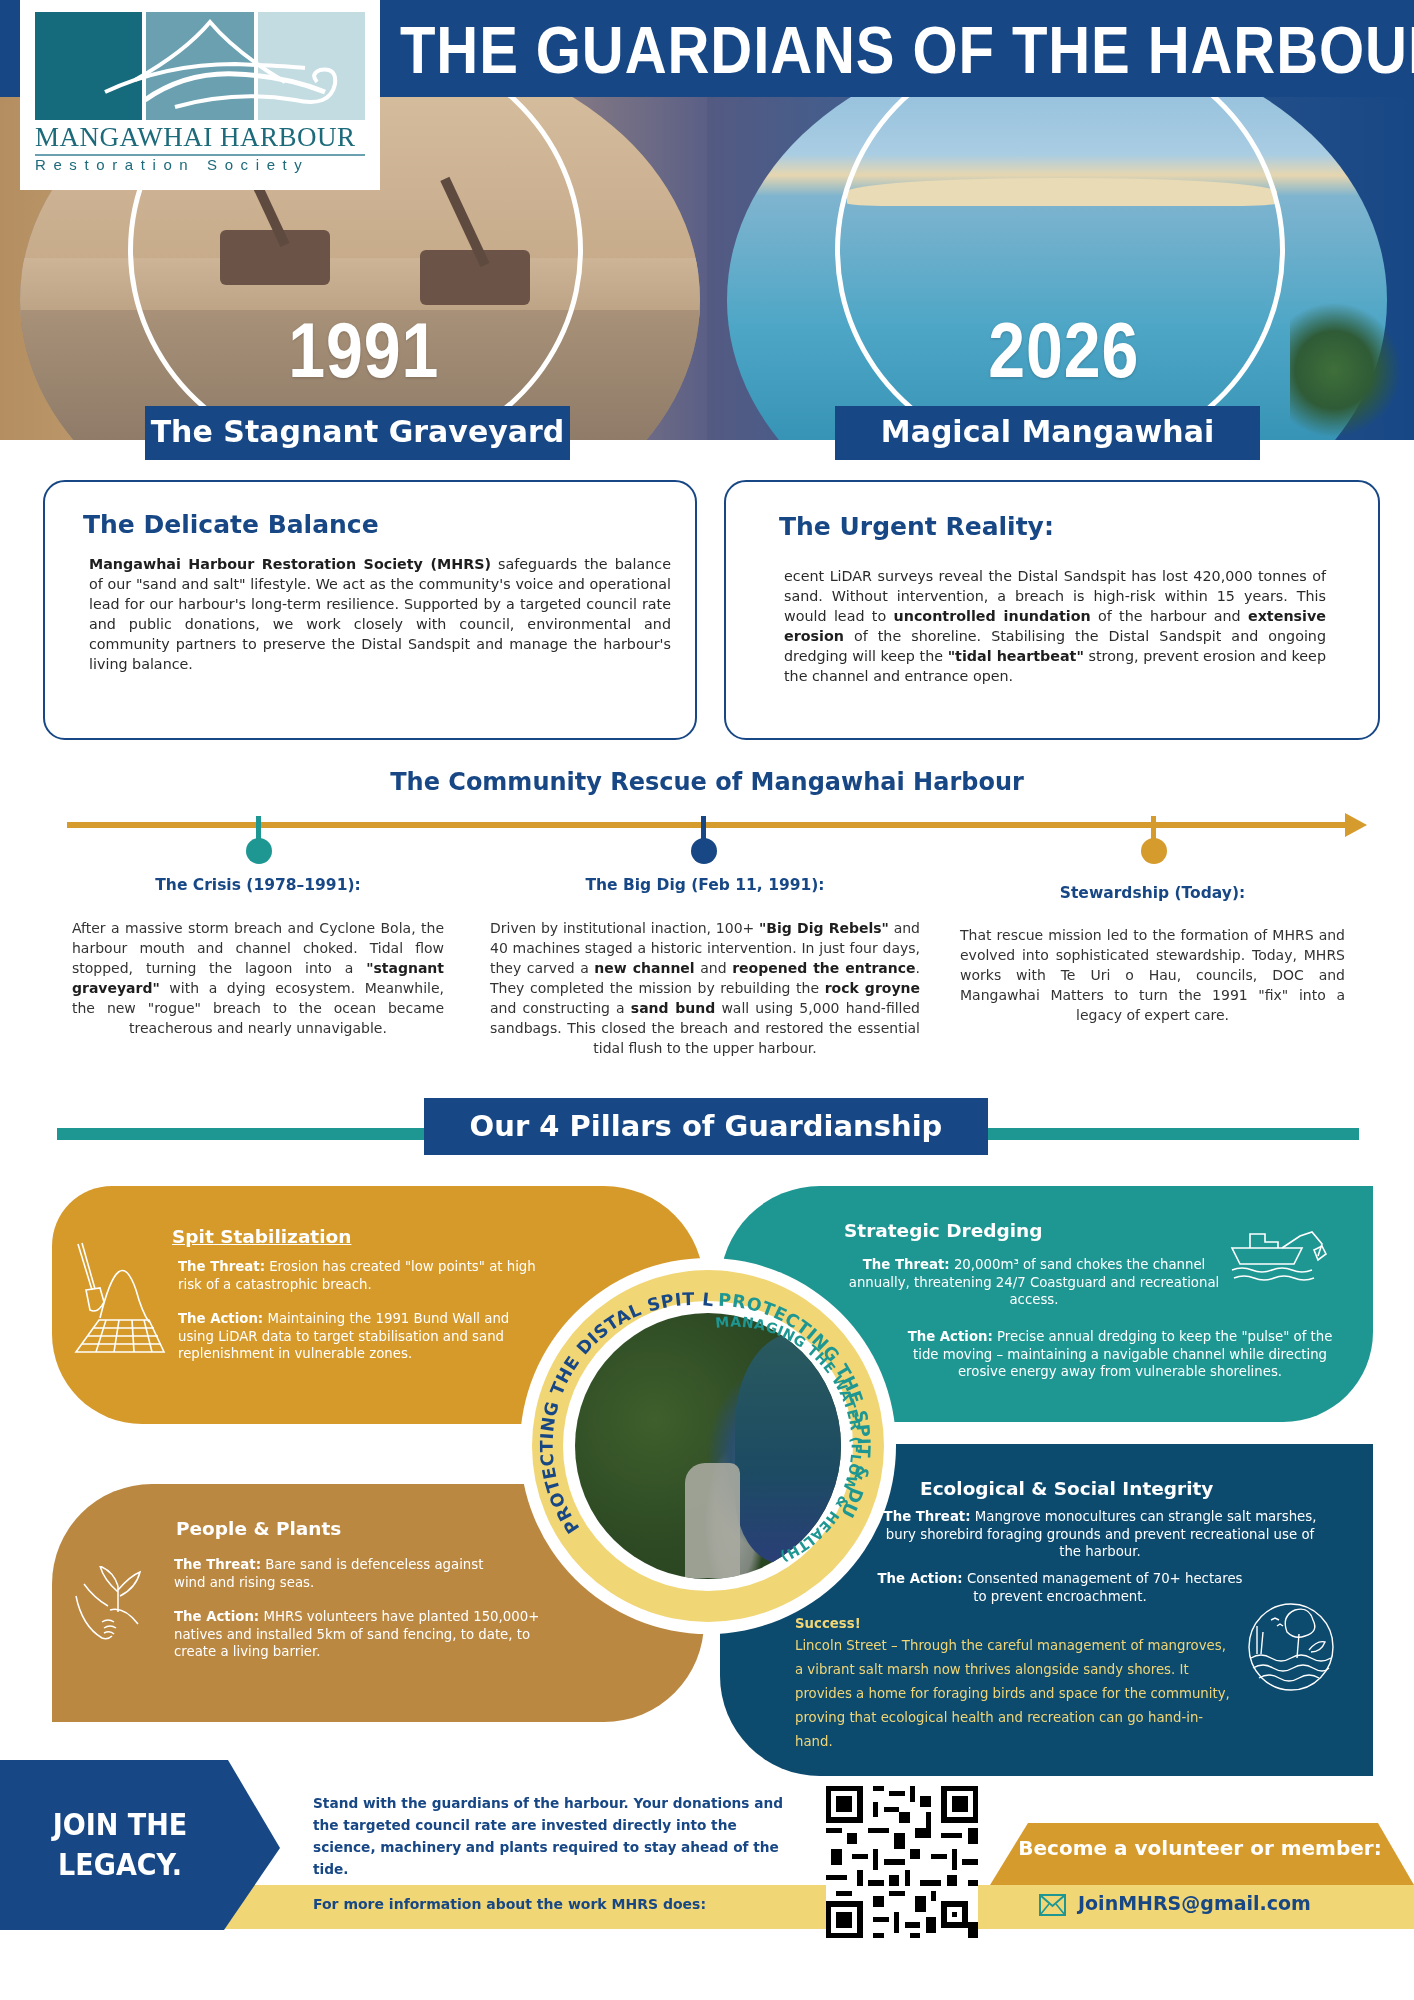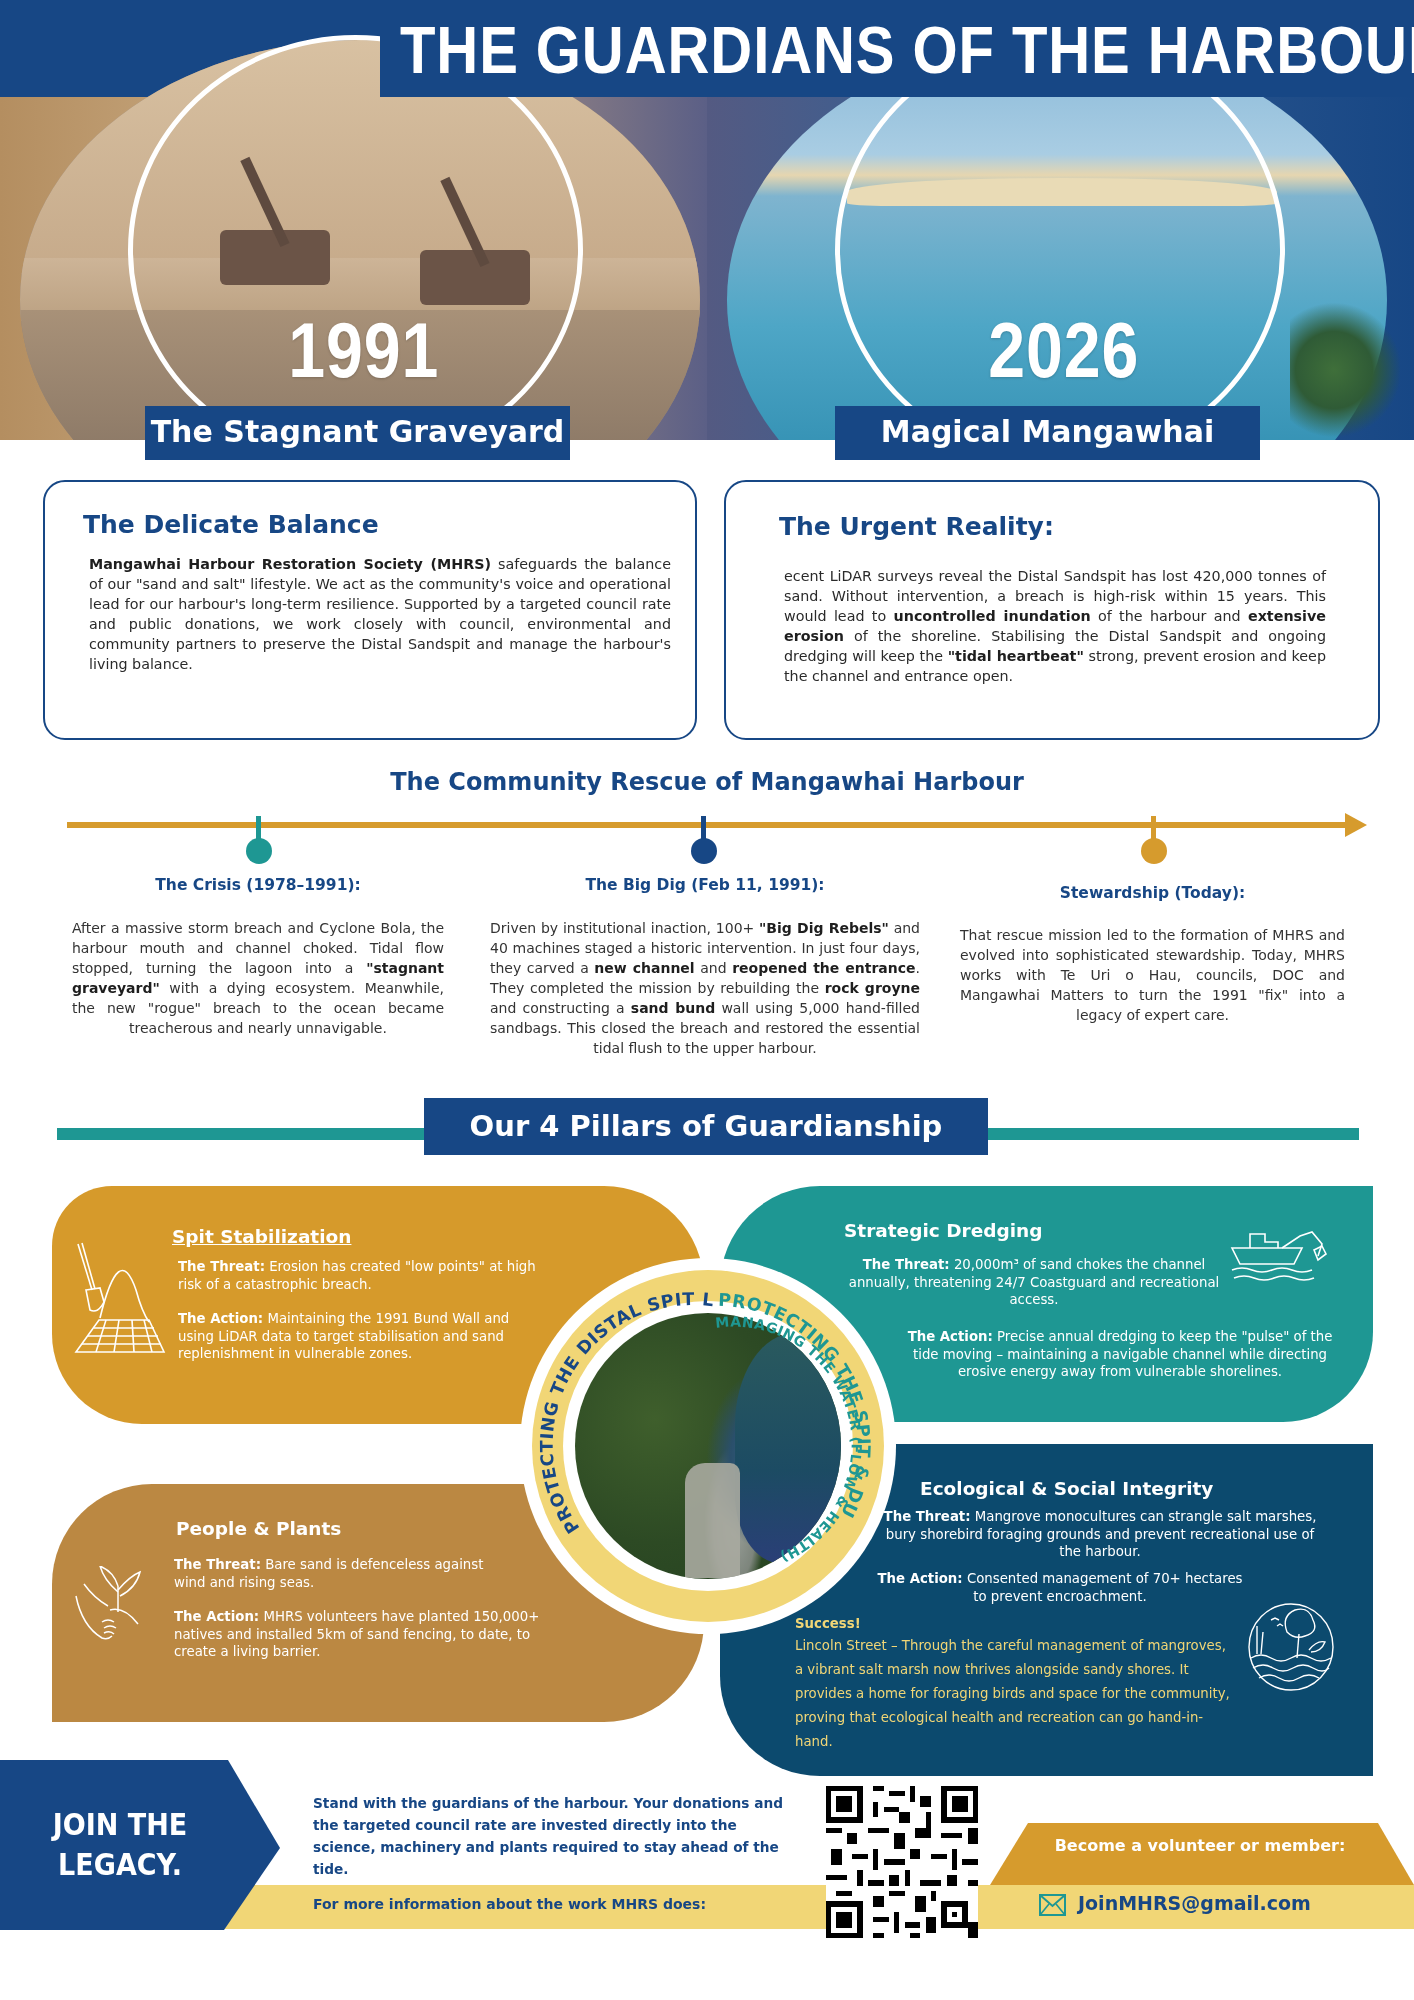--- a/index.html
+++ b/index.html
@@ -127,21 +127,21 @@
   .join-text { position: absolute; left: 40px; top: 1805px; width: 160px; font-family: "DejaVu Sans", sans-serif; font-weight: 700;
     font-size: 30px; line-height: 40px; color: #fff; text-align: center; transform: scaleX(0.9); }
   .footer-yellow { position: absolute; left: 145px; top: 1885px; width: 1269px; height: 44px; background: #f1d676; }
   .footer-pitch { position: absolute; left: 313px; top: 1792px; width: 490px; font-family: "DejaVu Sans", sans-serif; font-weight: 700;
     font-size: 13.7px; line-height: 22px; color: #174785; }
   .footer-more { position: absolute; left: 313px; top: 1896px; width: 460px; font-family: "DejaVu Sans", sans-serif; font-weight: 700;
     font-size: 14px; color: #174785; }
   .qr { position: absolute; left: 826px; top: 1786px; width: 152px; height: 152px; background: #fff; }
   .volunteer-trap { position: absolute; left: 990px; top: 1823px; width: 424px; height: 62px; }
   .volunteer-label { position: absolute; left: 1010px; top: 1836px; width: 380px; text-align: center; font-family: "DejaVu Sans", sans-serif;
-    font-weight: 700; font-size: 16px; color: #fff; }
+    font-weight: 700; font-size: 20px; color: #fff; }
   .email-icon { position: absolute; left: 1039px; top: 1894px; width: 27px; height: 22px; }
   .email-text { position: absolute; left: 1078px; top: 1892px; font-family: "DejaVu Sans", sans-serif; font-weight: 700;
     font-size: 19px; color: #174785; }
 </style>
 </head>
 <body>
 
 <section class="hero">
   <div class="hero-band-top"></div>
   <div class="hero-left-bg"></div>
@@ -158,20 +158,36 @@
 
   <div class="hero-right-photo">
     <div class="dune"></div>
   </div>
   <div class="hero-right-ring"></div>
   <div class="hero-right-trees"></div>
 
   <div class="hero-title-band"></div>
   <h1 class="hero-title">THE GUARDIANS OF THE HARBOUR</h1>
 
+  <div class="logo-box">
+    <div class="logo-tiles">
+      <div class="t1"></div>
+      <div class="t2"></div>
+      <div class="t3"></div>
+    </div>
+    <svg class="logo-wave" viewBox="0 0 330 108">
+      <path d="M110 88 Q150 60 200 62 Q250 64 290 80" stroke="#fff" stroke-width="5" fill="none"></path>
+      <path d="M70 80 Q130 52 200 52 Q250 54 270 56" stroke="#fff" stroke-width="4" fill="none"></path>
+      <path d="M100 68 Q150 40 175 10 Q200 40 250 70" stroke="#fff" stroke-width="4" fill="none"></path>
+      <path d="M140 95 Q200 78 260 88 Q295 96 300 72 Q302 55 285 58 Q275 62 282 70" stroke="#fff" stroke-width="4" fill="none"></path>
+    </svg>
+    <div class="logo-name">MANGAWHAI HARBOUR</div>
+    <div class="logo-rule"></div>
+    <div class="logo-sub">Restoration Society</div>
+  </div>
 
   <div class="year year-1991">1991</div>
   <div class="year year-2026">2026</div>
 </section>
 
 <div class="era-tag era-left">The Stagnant Graveyard</div>
 <div class="era-tag era-right">Magical Mangawhai</div>
 
 <div class="card card-left">
   <h2>The Delicate Balance</h2>

